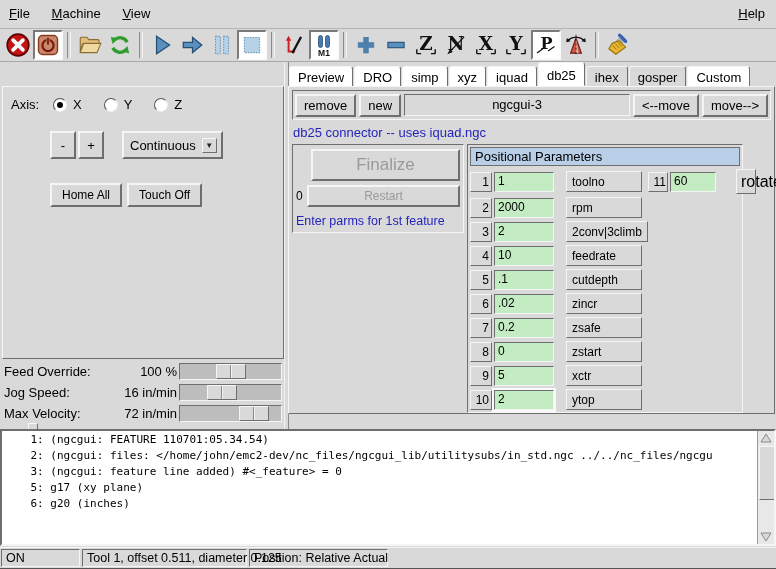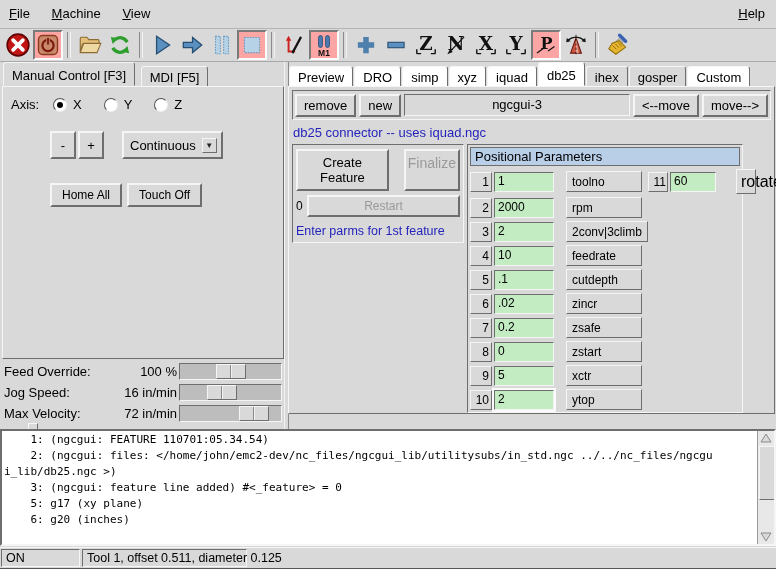--- a/index.html
+++ b/index.html
@@ -13,21 +13,21 @@
 
   
   #menubar{position:absolute;left:0;top:0;width:776px;height:28px;background:#d9d9d9;border-bottom:1px solid #b5b5b5;font-size:13px;}
   .menu-item{display:inline-block;padding:0 9px;line-height:27px;color:#000;cursor:default;}
   #menu-help{position:absolute;right:2px;top:0;line-height:27px;padding:0 9px;}
   u{text-decoration:underline;}
 
   
   #toolbar{position:absolute;left:0;top:29px;width:776px;height:33px;display:flex;align-items:center;padding-left:3px;box-sizing:border-box;border-bottom:1px solid #a8a8a8;background:#d9d9d9;}
   .tbtn{width:30px;height:30px;display:flex;align-items:center;justify-content:center;border:2px solid transparent;box-sizing:border-box;flex:none;}
-  .tbtn.pressed{background:#fca5a5;border-color:#7a7a7a #fbfbfb #fbfbfb #7a7a7a;}
+  .tbtn.pressed{background:#ffffff;border-color:#7a7a7a #fbfbfb #fbfbfb #7a7a7a;}
   .tsep{width:2px;height:26px;border-left:1px solid #8a8a8a;border-right:1px solid #f2f2f2;margin:0 4px;flex:none;}
   .tbtn svg{display:block;}
 
   
   #main{position:absolute;left:0;top:62px;width:776px;height:367px;}
   #left-panel{position:absolute;left:0;top:0;width:286px;height:367px;}
   #panel-sash{position:absolute;left:284px;top:0;width:3px;height:367px;border-left:1px solid #f2f2f2;border-right:1px solid #8a8a8a;}
   #right-panel{position:absolute;left:287px;top:0;width:489px;height:367px;}
 
   
@@ -65,21 +65,21 @@
   
   #right-content{position:absolute;left:1px;top:24px;width:487px;height:328px;border:1px solid;border-color:#f5f5f5 #6e6e6e #6e6e6e #f5f5f5;background:#d9d9d9;z-index:2;box-sizing:border-box;}
   #ctrl-bar{margin:3px;height:30px;display:flex;align-items:center;padding:2px;box-sizing:border-box;}
   .ctrl-btn{font-size:13px;padding:2px 7px;margin-right:3px;white-space:nowrap;}
   #tabname-entry{flex:1;height:22px;line-height:20px;text-align:center;font-size:13px;background:#d9d9d9;margin-right:3px;box-sizing:border-box;}
   #page-desc{color:#2424bb;font-size:13px;margin:5px 2px 4px 4px;}
   #cols{display:flex;align-items:flex-start;margin-left:3px;}
   #feature-frame{width:172px;box-sizing:border-box;padding:4px 3px;margin-right:3px;background:#d9d9d9;}
   #feature-row1{display:flex;}
   #create-feature{font-size:13px;padding:4px 6px;width:104px;text-align:center;box-sizing:border-box;}
-  #finalize{font-size:14px;padding:4px 2px;flex:1;margin-left:15px;text-align:center;color:#9a9a9a;}
+  #finalize{font-size:17px;padding:4px 2px;flex:1;margin-left:15px;text-align:center;color:#9a9a9a;}
   #feature-row2{display:flex;align-items:center;margin-top:4px;}
   #feature-count{width:11px;font-size:12px;}
   #restart{flex:1;font-size:12px;text-align:center;padding:2px 0;color:#9a9a9a;}
   #feature-hint{color:#2424bb;font-size:12.5px;margin-top:7px;white-space:nowrap;}
   #params-frame{width:276px;box-sizing:border-box;padding:2px;background:#d9d9d9;}
   #params-header{background:#b9cfe8;border:1px solid #6e6e6e;font-size:13px;padding:1px 4px;margin-bottom:1px;}
   .param-row{display:flex;align-items:center;margin-top:3px;}
   .pnum{width:22px;text-align:right;font-size:12px;padding:2px 2px;box-sizing:border-box;flex:none;}
   .pentry{width:60px;height:20px;box-sizing:border-box;background:#c3ecc3;font-size:12px;line-height:16px;padding-left:3px;margin-left:2px;flex:none;}
   .pentry.focused{box-shadow:0 0 0 2px #fafafa;}
@@ -244,24 +244,20 @@
         <rect x="11.2" y="7.2" width="5" height="3" transform="rotate(45 13.7 8.7)" fill="#c9c9c9" stroke="#777" stroke-width="0.6"></rect>
         <polygon points="6.5,10.5 13,8 19,14 10,20.5 3.5,15.5" fill="#e7b52f" stroke="#96720e" stroke-width="1"></polygon>
         <path d="M7 12.5 L10.5 16 M9.5 11 L13 14.5 M12 9.8 L15.5 13.2" stroke="#96720e" stroke-width="0.9"></path>
       </svg>
     </div>
   </div>
 
   <div id="main">
 
     <div id="left-panel">
-      <div class="tabbar" id="left-tabs">
-        <span class="tab active">Manual Control [F3]</span>
-        <span class="tab">MDI [F5]</span>
-      </div>
       <div id="left-content">
         <div id="axis-row">
           <span class="axis-label">Axis:</span>
           <span class="radio-wrap">
             <span class="radio sel"></span>
             <span>X</span>
           </span>
           <span class="radio-wrap">
             <span class="radio"></span>
             <span>Y</span>
@@ -320,21 +316,20 @@
           <span class="ctrl-btn raised">remove</span>
           <span class="ctrl-btn raised">new</span>
           <span id="tabname-entry" class="sunken1">ngcgui-3</span>
           <span class="ctrl-btn raised">&lt;--move</span>
           <span class="ctrl-btn raised" style="margin-right:0;">move--&gt;</span>
         </div>
         <div id="page-desc">db25 connector -- uses iquad.ngc</div>
         <div id="cols">
           <div id="feature-frame" class="sunken1">
             <div id="feature-row1">
-              <span id="create-feature" class="raised">Create Feature</span>
               <span id="finalize" class="raised">Finalize</span>
             </div>
             <div id="feature-row2">
               <span id="feature-count">0</span>
               <span id="restart" class="raised">Restart</span>
             </div>
             <div id="feature-hint">Enter parms for 1st feature</div>
           </div>
           <div id="params-frame" class="sunken1">
             <div id="params-header">Positional Parameters</div>
@@ -394,21 +389,20 @@
           </div>
         </div>
       </div>
     </div>
   </div>
 
   <div id="console">
     <div id="console-text">
       <div>    1: (ngcgui: FEATURE 110701:05.34.54)</div>
       <div>    2: (ngcgui: files: &lt;/home/john/emc2-dev/nc_files/ngcgui_lib/utilitysubs/in_std.ngc ../../nc_files/ngcgu</div>
-      <div>i_lib/db25.ngc &gt;)</div>
       <div>    3: (ngcgui: feature line added) #&lt;_feature&gt; = 0</div>
       <div>    5: g17 (xy plane)</div>
       <div>    6: g20 (inches)</div>
 
     </div>
     <div id="console-scroll">
       <span class="scroll-arrow" id="scroll-up">
         <svg width="12" height="12" viewBox="0 0 12 12">
             <polygon points="6,2 11,10 1,10" fill="#d9d9d9" stroke="#8a8a8a" stroke-width="1"></polygon>
           </svg>
@@ -418,15 +412,16 @@
         <svg width="12" height="12" viewBox="0 0 12 12">
             <polygon points="6,10 11,2 1,2" fill="#d9d9d9" stroke="#8a8a8a" stroke-width="1"></polygon>
           </svg>
       </span>
     </div>
   </div>
 
   <div id="statusbar">
     <span id="status-on" class="status-cell sunken1">ON</span>
     <span id="status-tool" class="status-cell sunken1">Tool 1, offset 0.511, diameter 0.125</span>
+    <span id="status-pos" class="status-cell sunken1">Position: Relative Actual</span>
   </div>
 
 </div>
 
 </body></html>

